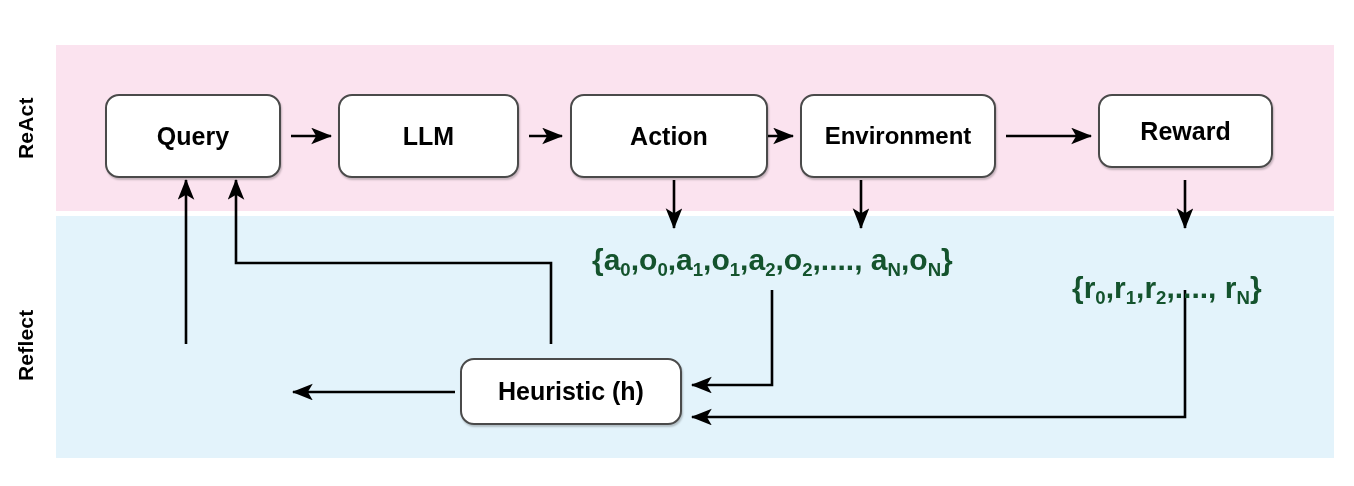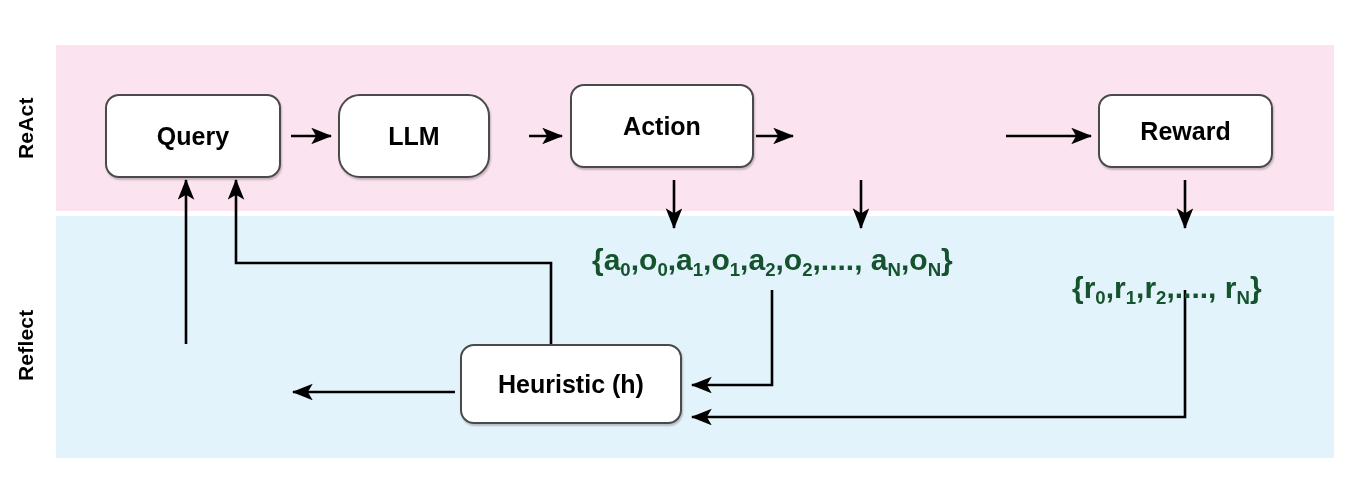--- a/index.html
+++ b/index.html
@@ -70,26 +70,26 @@
     justify-content: center;
     text-align: center;
     font-weight: bold;
     font-size: 25px;
     color: #000000;
     box-shadow: 1px 2px 2px rgba(0,0,0,0.22);
     line-height: 1.15;
     padding: 2px 6px;
   }
   #node-query     { left: 105px;  top: 94px;  width: 176px; height: 84px; }
-  #node-llm       { left: 338px;  top: 94px;  width: 152px; height: 84px; border-radius: 22px; }
-  #node-action    { left: 570px;  top: 84px;  width: 184px; height: 84px; text-align: right; }
+  #node-llm       { left: 338px;  top: 94px;  width: 181px; height: 84px; }
+  #node-action    { left: 570px;  top: 94px;  width: 198px; height: 84px; text-align: right; }
   #node-environment { left: 800px; top: 94px; width: 196px; height: 84px; font-size: 24px; }
   #node-reward    { left: 1098px; top: 94px; width: 175px; height: 74px; }
   #node-reflection{ left: 105px;  top: 349px; width: 180px; height: 88px; font-size: 25px; }
-  #node-heuristic { left: 460px;  top: 344px; width: 222px; height: 80px; font-size: 25px; }
+  #node-heuristic { left: 460px;  top: 358px; width: 222px; height: 67px; font-size: 25px; }
 
   .set-text {
     position: absolute;
     font-weight: bold;
     font-size: 30px;
     color: #14532d;
     white-space: nowrap;
     text-align: center;
   }
   #set-trajectory { left: 592px; top: 243px; }
@@ -147,20 +147,21 @@
       <path d="M551,344 L551,263 L236,263 L236,180"></path>
     </g>
   </svg>
 
   <div class="node" id="node-query">Query</div>
 
   <div class="node" id="node-llm">LLM</div>
 
   <div class="node" id="node-action">Action</div>
 
+  <div class="node" id="node-environment">Environment</div>
 
   <div class="node" id="node-reward">Reward</div>
 
 
   <div class="node" id="node-heuristic">Heuristic (h)</div>
 
   <div class="set-text" id="set-trajectory">{a<sub>0</sub>,o<sub>0</sub>,a<sub>1</sub>,o<sub>1</sub>,a<sub>2</sub>,o<sub>2</sub>,...., a<sub>N</sub>,o<sub>N</sub>}</div>
 
   <div class="set-text" id="set-reward">{r<sub>0</sub>,r<sub>1</sub>,r<sub>2</sub>,...., r<sub>N</sub>}</div>
 

